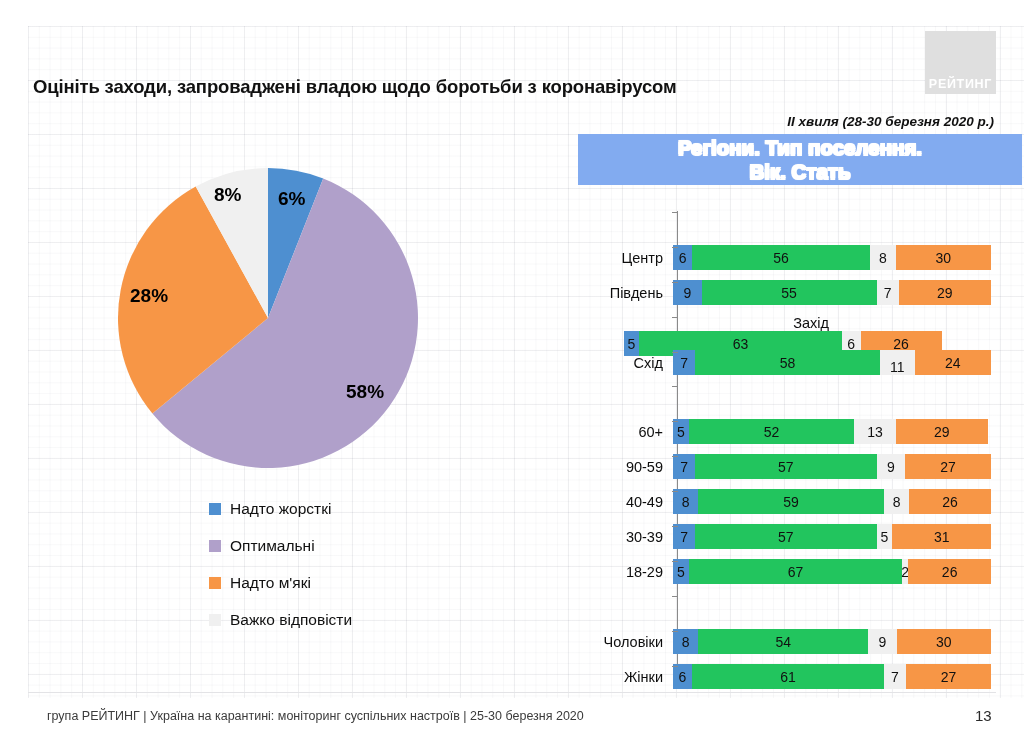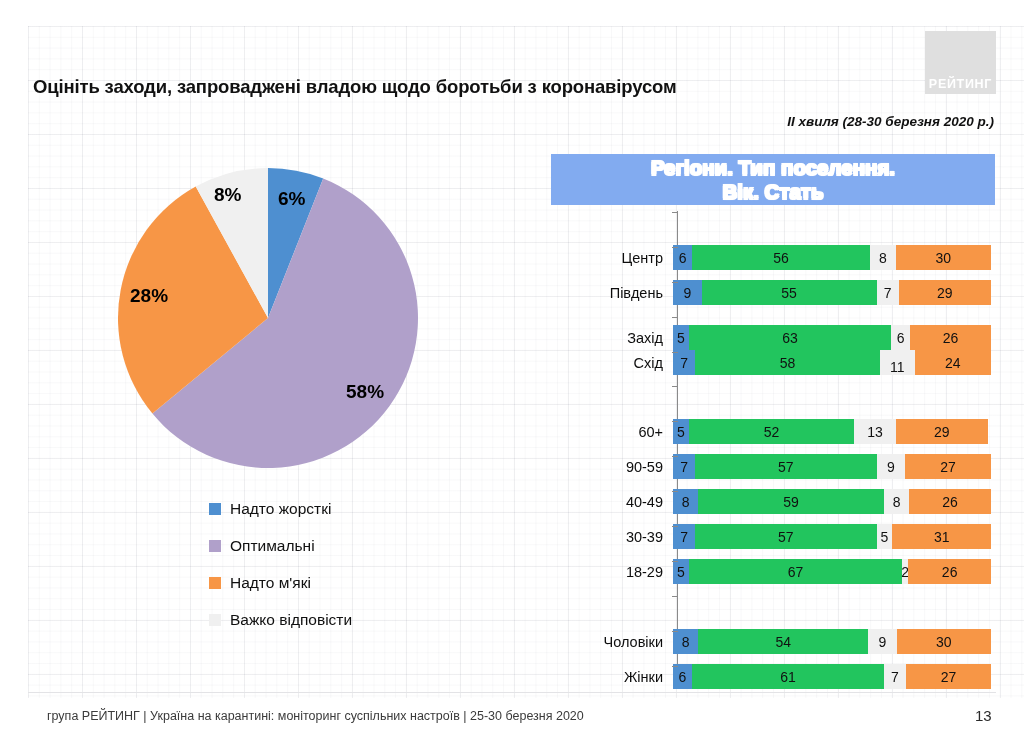--- a/index.html
+++ b/index.html
@@ -68,30 +68,29 @@
     top: 114px;
     font-size: 13.5px;
     font-weight: bold;
     font-style: italic;
     color: #111111;
     white-space: nowrap;
   }
 
   #section-banner {
     position: absolute;
-    left: 551px;
+    left: 578px;
     top: 134px;
     width: 444px;
     height: 51px;
     background: #82abf0;
     display: flex;
     flex-direction: column;
     align-items: center;
     justify-content: center;
-    margin-top: 20px;
   }
   #section-banner .banner-line {
     color: #ffffff;
     font-size: 20.5px;
     font-weight: bold;
     line-height: 24px;
     text-shadow:
       -1px -1px 0 #ffffff, 1px -1px 0 #ffffff,
       -1px 1px 0 #ffffff, 1px 1px 0 #ffffff,
       0 0 2px #ffffff;
@@ -304,21 +303,21 @@
         <div class="bar-seg seg-hardq" style="width: 22.26px;">
           <span style="white-space: nowrap;">7</span>
         </div>
         <div class="bar-seg seg-soft" style="width: 92.22px;">
           <span style="white-space: nowrap;">29</span>
         </div>
       </div>
     </div>
     <div class="tick" style="top: 42px;"></div>
     <div class="tick" style="top: 77px;"></div>
-    <div class="bar-row" style="top: 92px;">
+    <div class="bar-row" style="top: 82px; flex-direction: column;">
       <div class="bar-cat-label">Захід</div>
       <div class="bar-track">
         <div class="bar-seg seg-hard" style="width: 15.9px;">
           <span style="white-space: nowrap;">5</span>
         </div>
         <div class="bar-seg seg-opt" style="width: 207px;">
           <span style="white-space: nowrap;">63</span>
         </div>
         <div class="bar-seg seg-hardq" style="width: 19.08px;">
           <span style="white-space: nowrap;">6</span>

